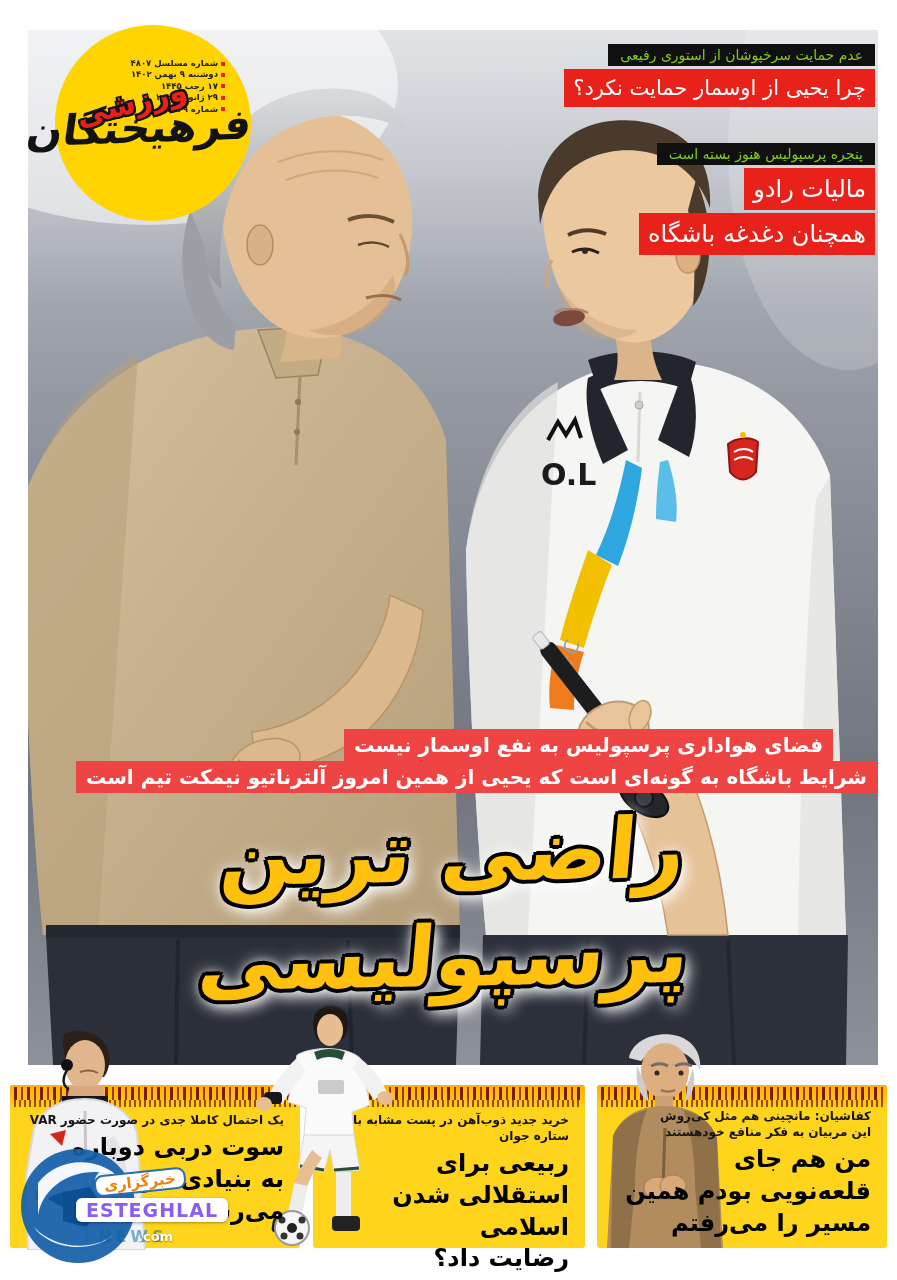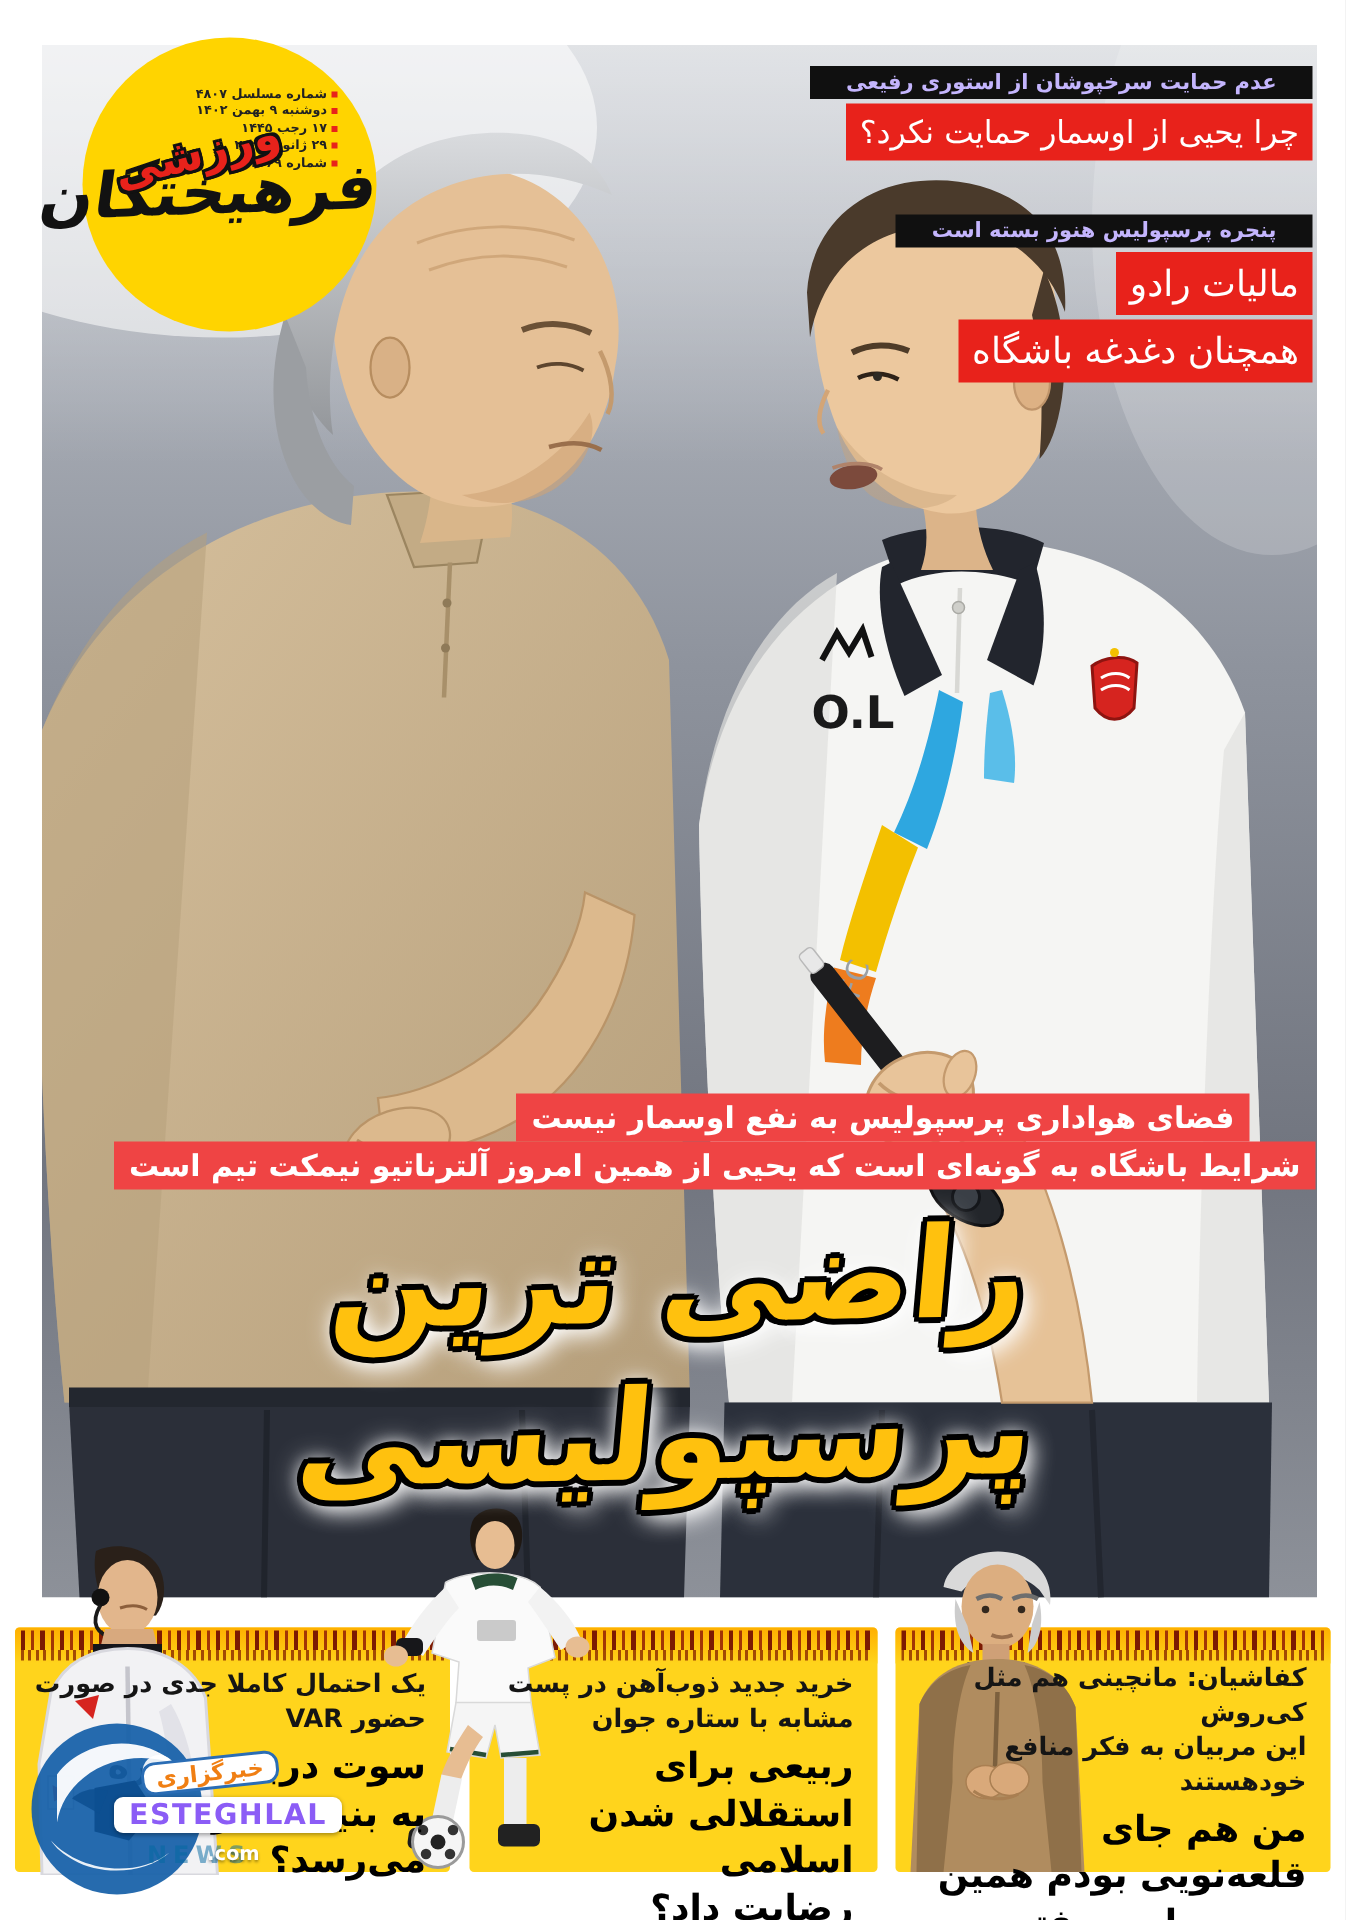--- a/index.html
+++ b/index.html
@@ -16,21 +16,21 @@
   .issue-line .bullet{display:inline-block;width:4px;height:4px;background:#e8221b;margin-left:3px;vertical-align:middle;}
   .calligraphy{position:absolute;top:78px;left:0;right:0;text-align:center;direction:rtl;
     font-size:42px;font-weight:bold;color:#121212;letter-spacing:-2px;transform:skewX(-10deg) rotate(-2deg);}
   .varzeshi{position:absolute;top:60px;left:20px;direction:rtl;font-size:30px;font-weight:bold;color:#e8221b;
     transform:rotate(-14deg);z-index:2;
     text-shadow:-2px -2px 0 #111,2px -2px 0 #111,-2px 2px 0 #111,2px 2px 0 #111,0 2px 0 #111,0 -2px 0 #111,2px 0 0 #111,-2px 0 0 #111;}
   .mast-meta{position:absolute;bottom:16px;left:0;right:0;text-align:center;font-size:11px;font-weight:bold;color:#111;line-height:1.4;}
   
   .tl-group{right:22px;display:flex;flex-direction:column;align-items:flex-end;gap:3px;z-index:6;}
   .bar{direction:rtl;white-space:nowrap;}
-  .bar.kicker{background:#101010;color:#c4b5fd;font-size:14px;font-weight:bold;padding:3px 24px;}
+  .bar.kicker{background:#101010;color:#84cc16;font-size:14px;font-weight:normal;padding:3px 12px;}
   .bar.red{background:#e8221b;color:#fff;font-weight:normal;padding:7px 9px;}
   .bar.red.big{font-size:21px;}
   
   .strip{background:#ef4444;color:#fff;font-weight:bold;font-size:20px;direction:rtl;white-space:nowrap;
          padding:4px 10px;z-index:6;}
   
   .main-headline{left:20px;right:20px;top:800px;text-align:center;direction:rtl;z-index:7;
     font-size:84px;font-weight:bold;color:#ffc10e;line-height:1.25;transform:skewX(-6deg) rotate(-1deg);
     text-shadow:
       -3px -3px 0 #000,3px -3px 0 #000,-3px 3px 0 #000,3px 3px 0 #000,
@@ -41,21 +41,21 @@
   .panel-left{left:10px;width:290px;}
   .panel-mid{left:313px;width:272px;}
   .panel-right{left:597px;width:290px;}
   .barcode{position:absolute;top:0;left:0;right:0;height:24px;border-radius:3px 3px 0 0;overflow:hidden;
     background:linear-gradient(180deg,#ffaf00 0%,#ffc912 70%,#ffd41c 100%);}
   .barcode .row1{position:absolute;top:2px;left:4px;right:4px;height:13px;
     background:repeating-linear-gradient(90deg,#7d1a02 0 3px,rgba(0,0,0,0) 3px 7px,#a33505 7px 9px,rgba(0,0,0,0) 9px 13px);}
   .barcode .row2{position:absolute;top:15px;left:4px;right:4px;height:7px;
     background:repeating-linear-gradient(90deg,#8a2a00 0 2px,rgba(0,0,0,0) 2px 5px);opacity:.8;}
   .story-text{direction:rtl;text-align:right;z-index:5;}
-  .story-kicker{font-size:17px;font-weight:bold;color:#151515;line-height:1.35;margin-left:12px;}
+  .story-kicker{font-size:12px;font-weight:bold;color:#151515;line-height:1.35;margin-left:12px;}
   .story-title{font-size:24px;font-weight:bold;color:#000;line-height:1.32;margin-top:4px;}
   .st-left{left:10px;top:1112px;width:280px;padding-right:6px;box-sizing:border-box;}
   .st-mid{left:313px;top:1112px;width:262px;padding-right:6px;box-sizing:border-box;}
   .st-right{left:597px;top:1108px;width:280px;padding-right:6px;box-sizing:border-box;}
   
   .mini{z-index:4;}
   .referee{left:14px;top:1026px;width:138px;height:224px;}
   .player{left:252px;top:1000px;width:150px;height:250px;}
   .oldman{left:599px;top:1028px;width:128px;height:220px;}
   

